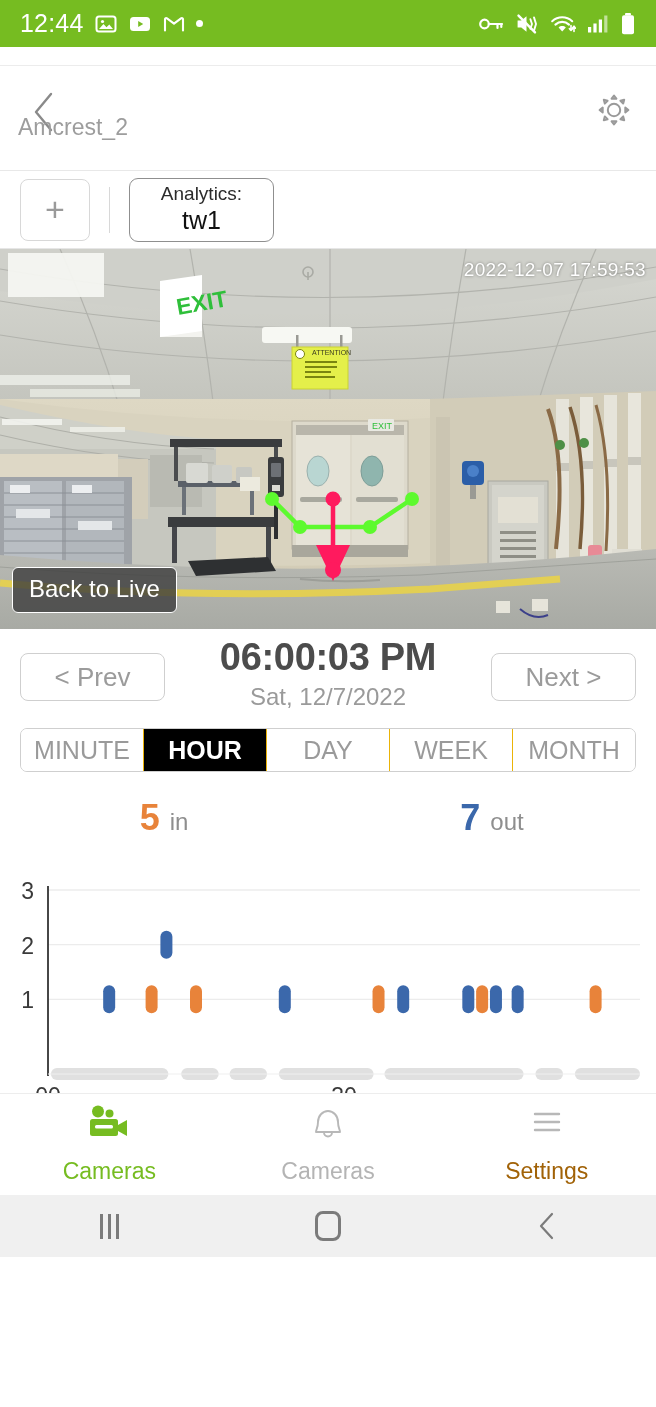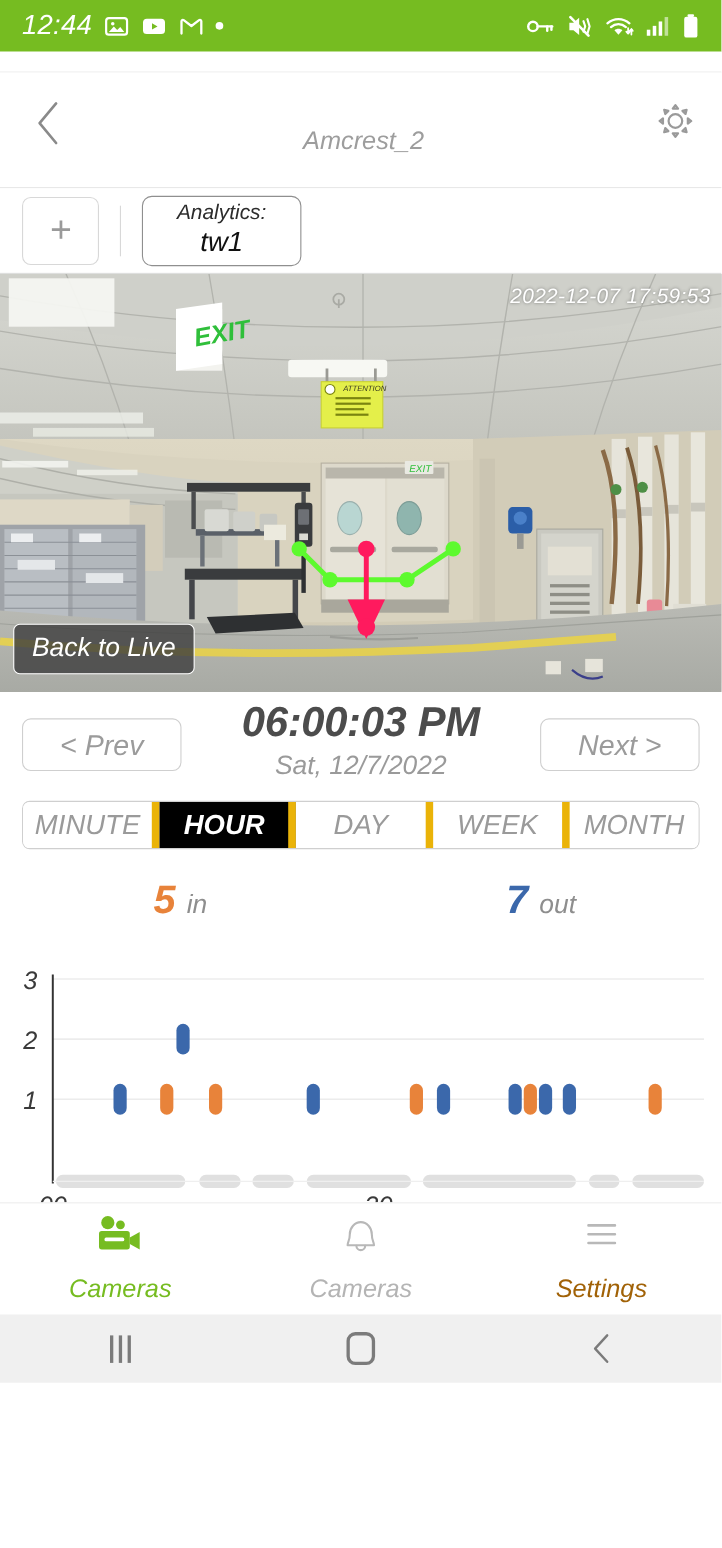--- a/index.html
+++ b/index.html
@@ -2,21 +2,21 @@
 <html><head>
 <meta charset="utf-8">
 <style>
   * { box-sizing: border-box; margin: 0; padding: 0; }
   html, body {
     width: 656px; height: 1407px;
     font-family: "Liberation Sans", sans-serif;
     background: #ffffff;
     overflow: hidden;
   }
-  .phone { position: relative; width: 656px; height: 1257px; background:#fff;font-style:italic; }
+  .phone { position: relative; width: 656px; height: 1257px; background:#fff; }
 
   
   .statusbar {
     height: 47px; background: #76bc21;
     display: flex; align-items: center; justify-content: space-between;
     padding: 0 20px; color: #ffffff;
   }
   .sb-left { display: flex; align-items: center; gap: 10px; }
   .sb-time { font-size: 25px; letter-spacing: .2px; }
   .sb-right { display: flex; align-items: center; gap: 11px; }
@@ -26,21 +26,21 @@
   
   .hdr-spacer { height: 19px; background:#fff; border-bottom:1px solid #ececec;}
   .apphdr {
     position: relative; height: 105px; background:#fff;
     border-bottom: 1px solid #e8e8e8;
   }
   .back-btn { position:absolute; left: 22px; top: 24px; width: 44px; height: 44px;
               display:flex; align-items:center; justify-content:center; }
   .gear-btn { position:absolute; right: 20px; top: 22px; width: 44px; height: 44px;
               display:flex; align-items:center; justify-content:center; }
-  .apptitle { position:absolute; left:5px; right:0; top: 48px; text-align:center;
+  .apptitle { position:absolute; left:18px; right:0; top: 48px; text-align:left;
               font-size: 23px; color: #9d9d9d; }
 
   
   .twrow { height: 78px; display:flex; align-items:center; padding-left: 20px;
            border-bottom: 1px solid #e6e6e6; background:#fff; gap: 0; }
   .plus-btn { width: 70px; height: 62px; border:1px solid #d8d8d8; border-radius: 8px;
               display:flex; align-items:center; justify-content:center;
               font-size: 34px; color:#9a9a9a; font-weight: 300; background:#fff;}
   .twdivider { width:1px; height: 46px; background:#d8d8d8; margin: 0 19px; }
   .tw-btn { min-width: 145px; height: 64px; border:1px solid #8f8f8f; border-radius: 9px;
@@ -66,21 +66,21 @@
             background:#fff; color:#9b9b9b; font-size: 26px;
             display:flex; align-items:center; justify-content:center;}
   .pbcenter { position:absolute; left:0; right:0; top: 6px; text-align:center; pointer-events:none;}
   .pbtime { font-size: 38px; color:#4c4c4c; font-weight: 600; letter-spacing: -.3px; line-height: 1.2;}
   .pbdate { font-size: 24px; color:#9a9a9a; margin-top: 2px;}
 
   
   .segwrap { margin: 3px 20px 0; height: 44px; border:1px solid #cfcfcf; border-radius: 7px;
              display:flex; overflow:hidden; background:#fff; }
   .seg { flex:1; display:flex; align-items:center; justify-content:center;
-         font-size: 25px; color:#9a9a9a; border-right:7px solid #eab308; background:#fff; }
+         font-size: 25px; color:#9a9a9a; border-right:1px solid #eab308; background:#fff; }
   .seg:last-child { border-right: none; }
   .seg.active { background:#000; color:#fff; font-weight: 700; }
 
   
   .counters { display:flex; height: 92px; align-items:center; }
   .cnt { flex:1; display:flex; align-items:baseline; justify-content:center; gap: 10px; }
   .cnt-num { font-size: 36px; font-weight: 700; }
   .cnt-lbl { font-size: 24px; color:#8e8e8e; }
 
   

